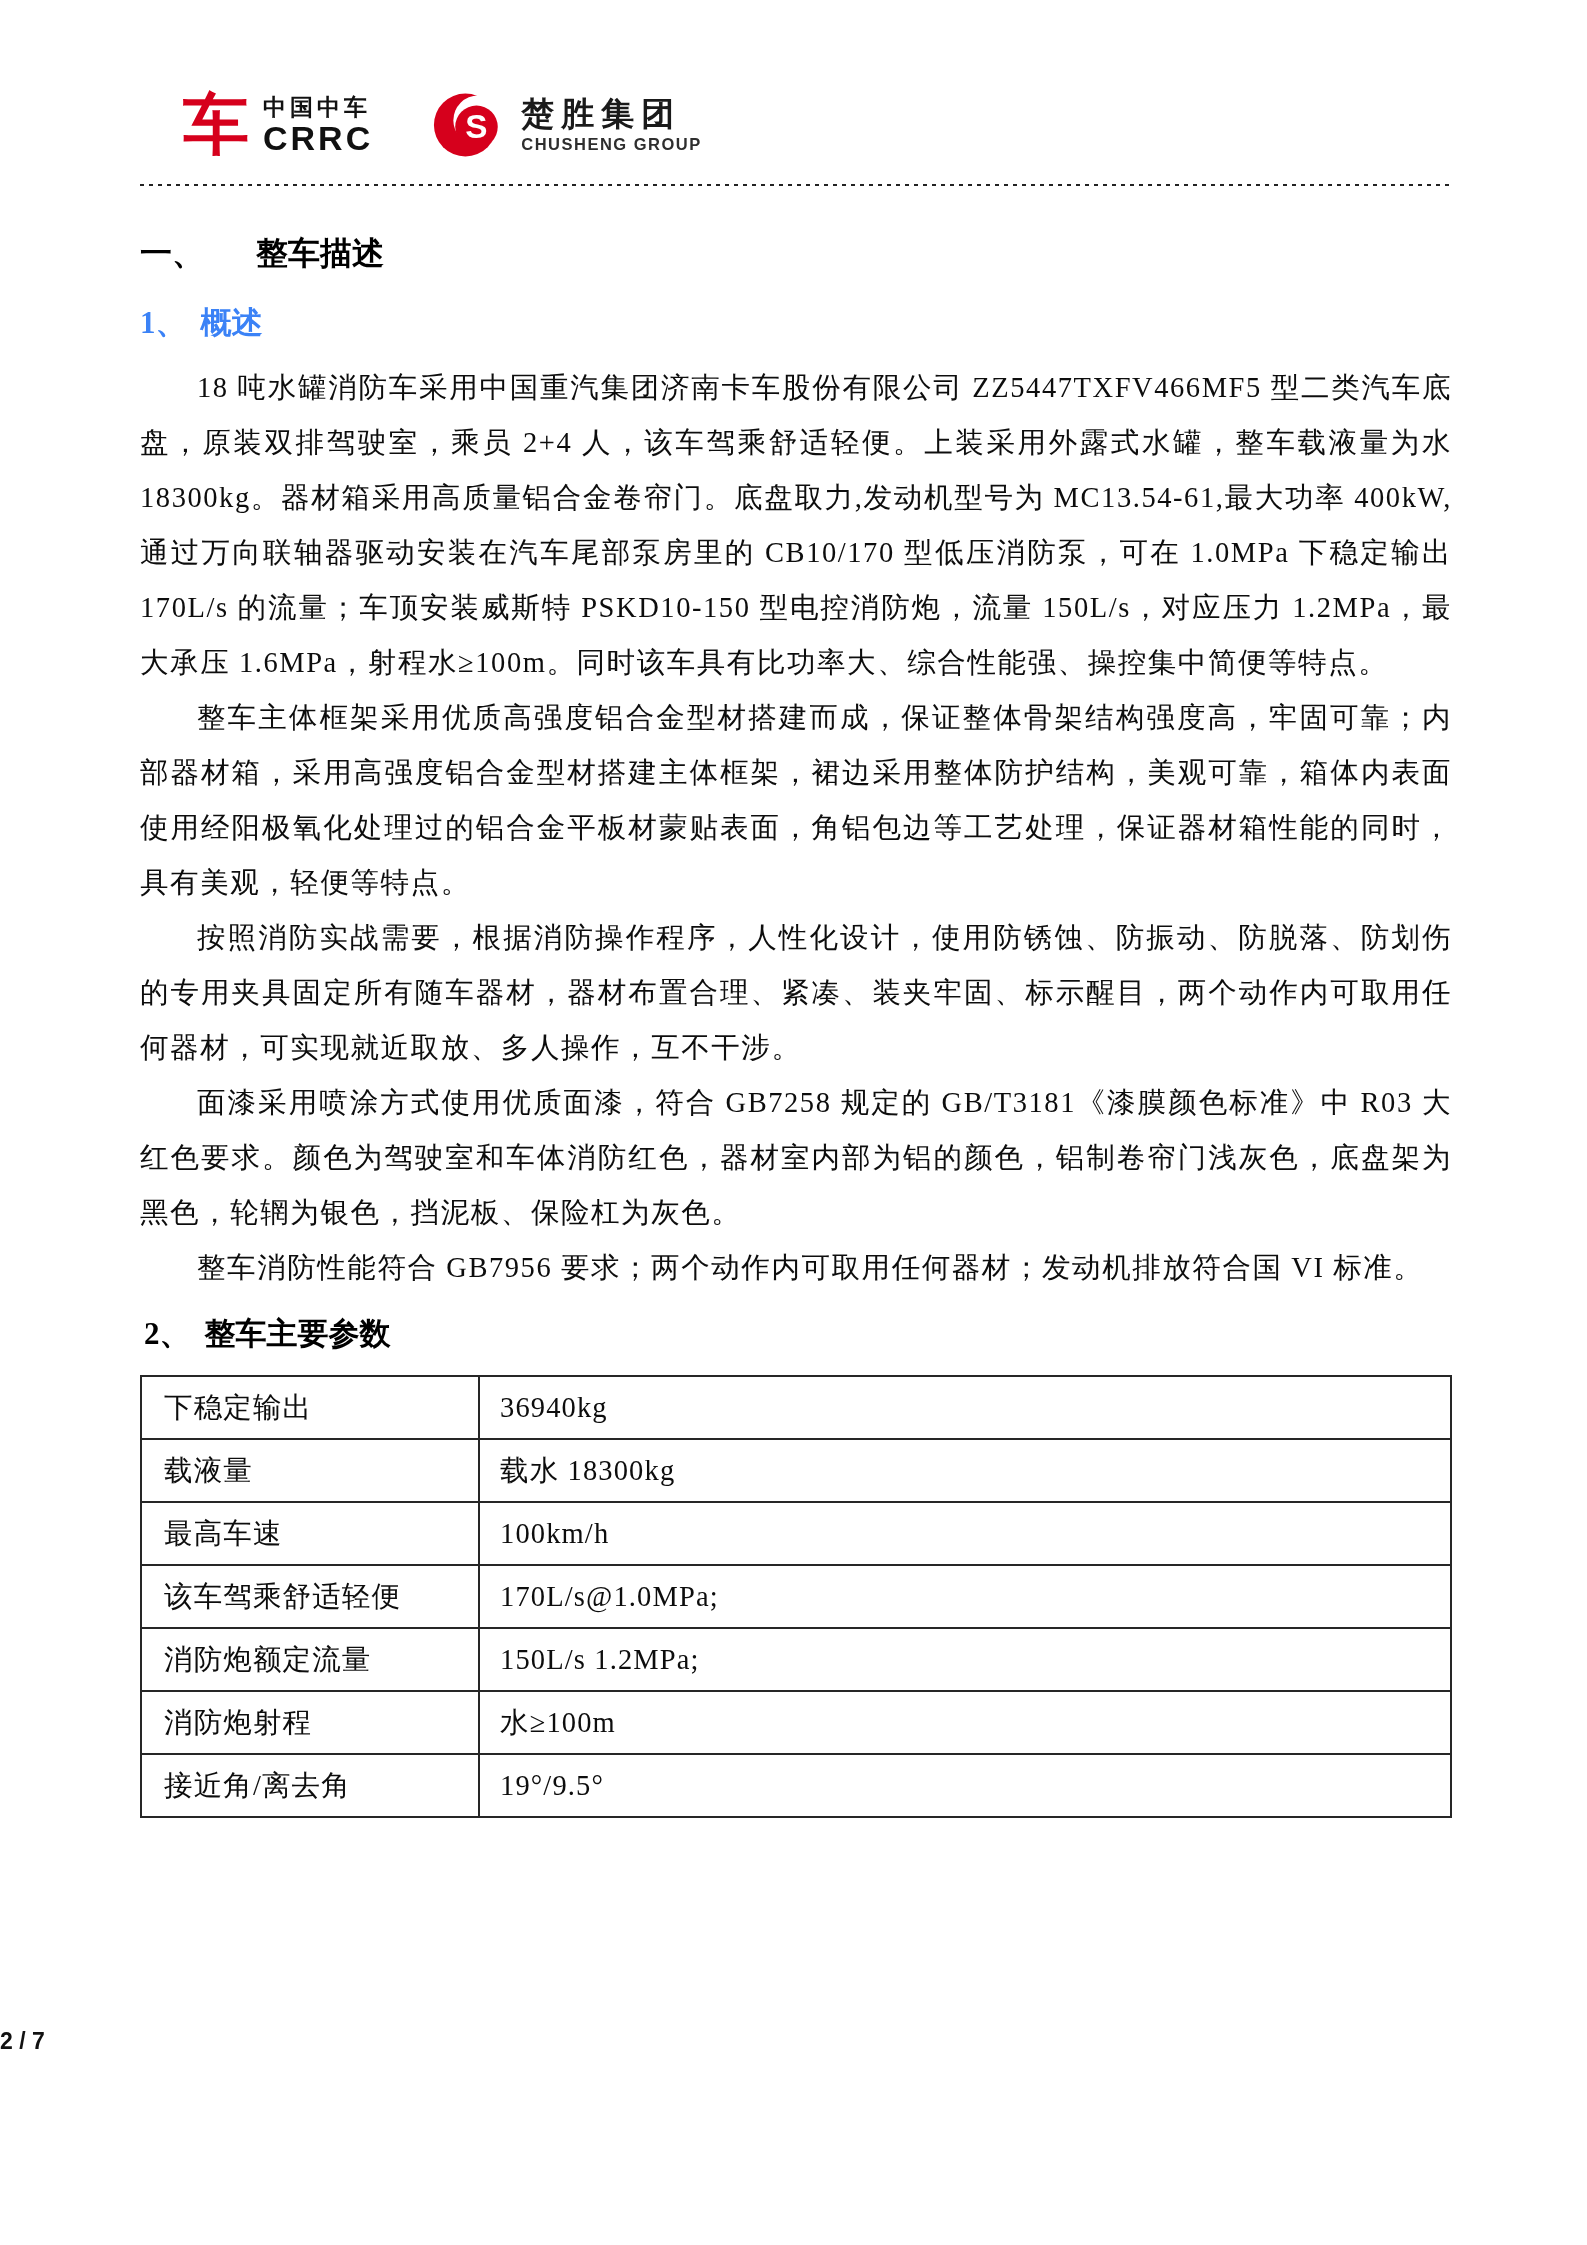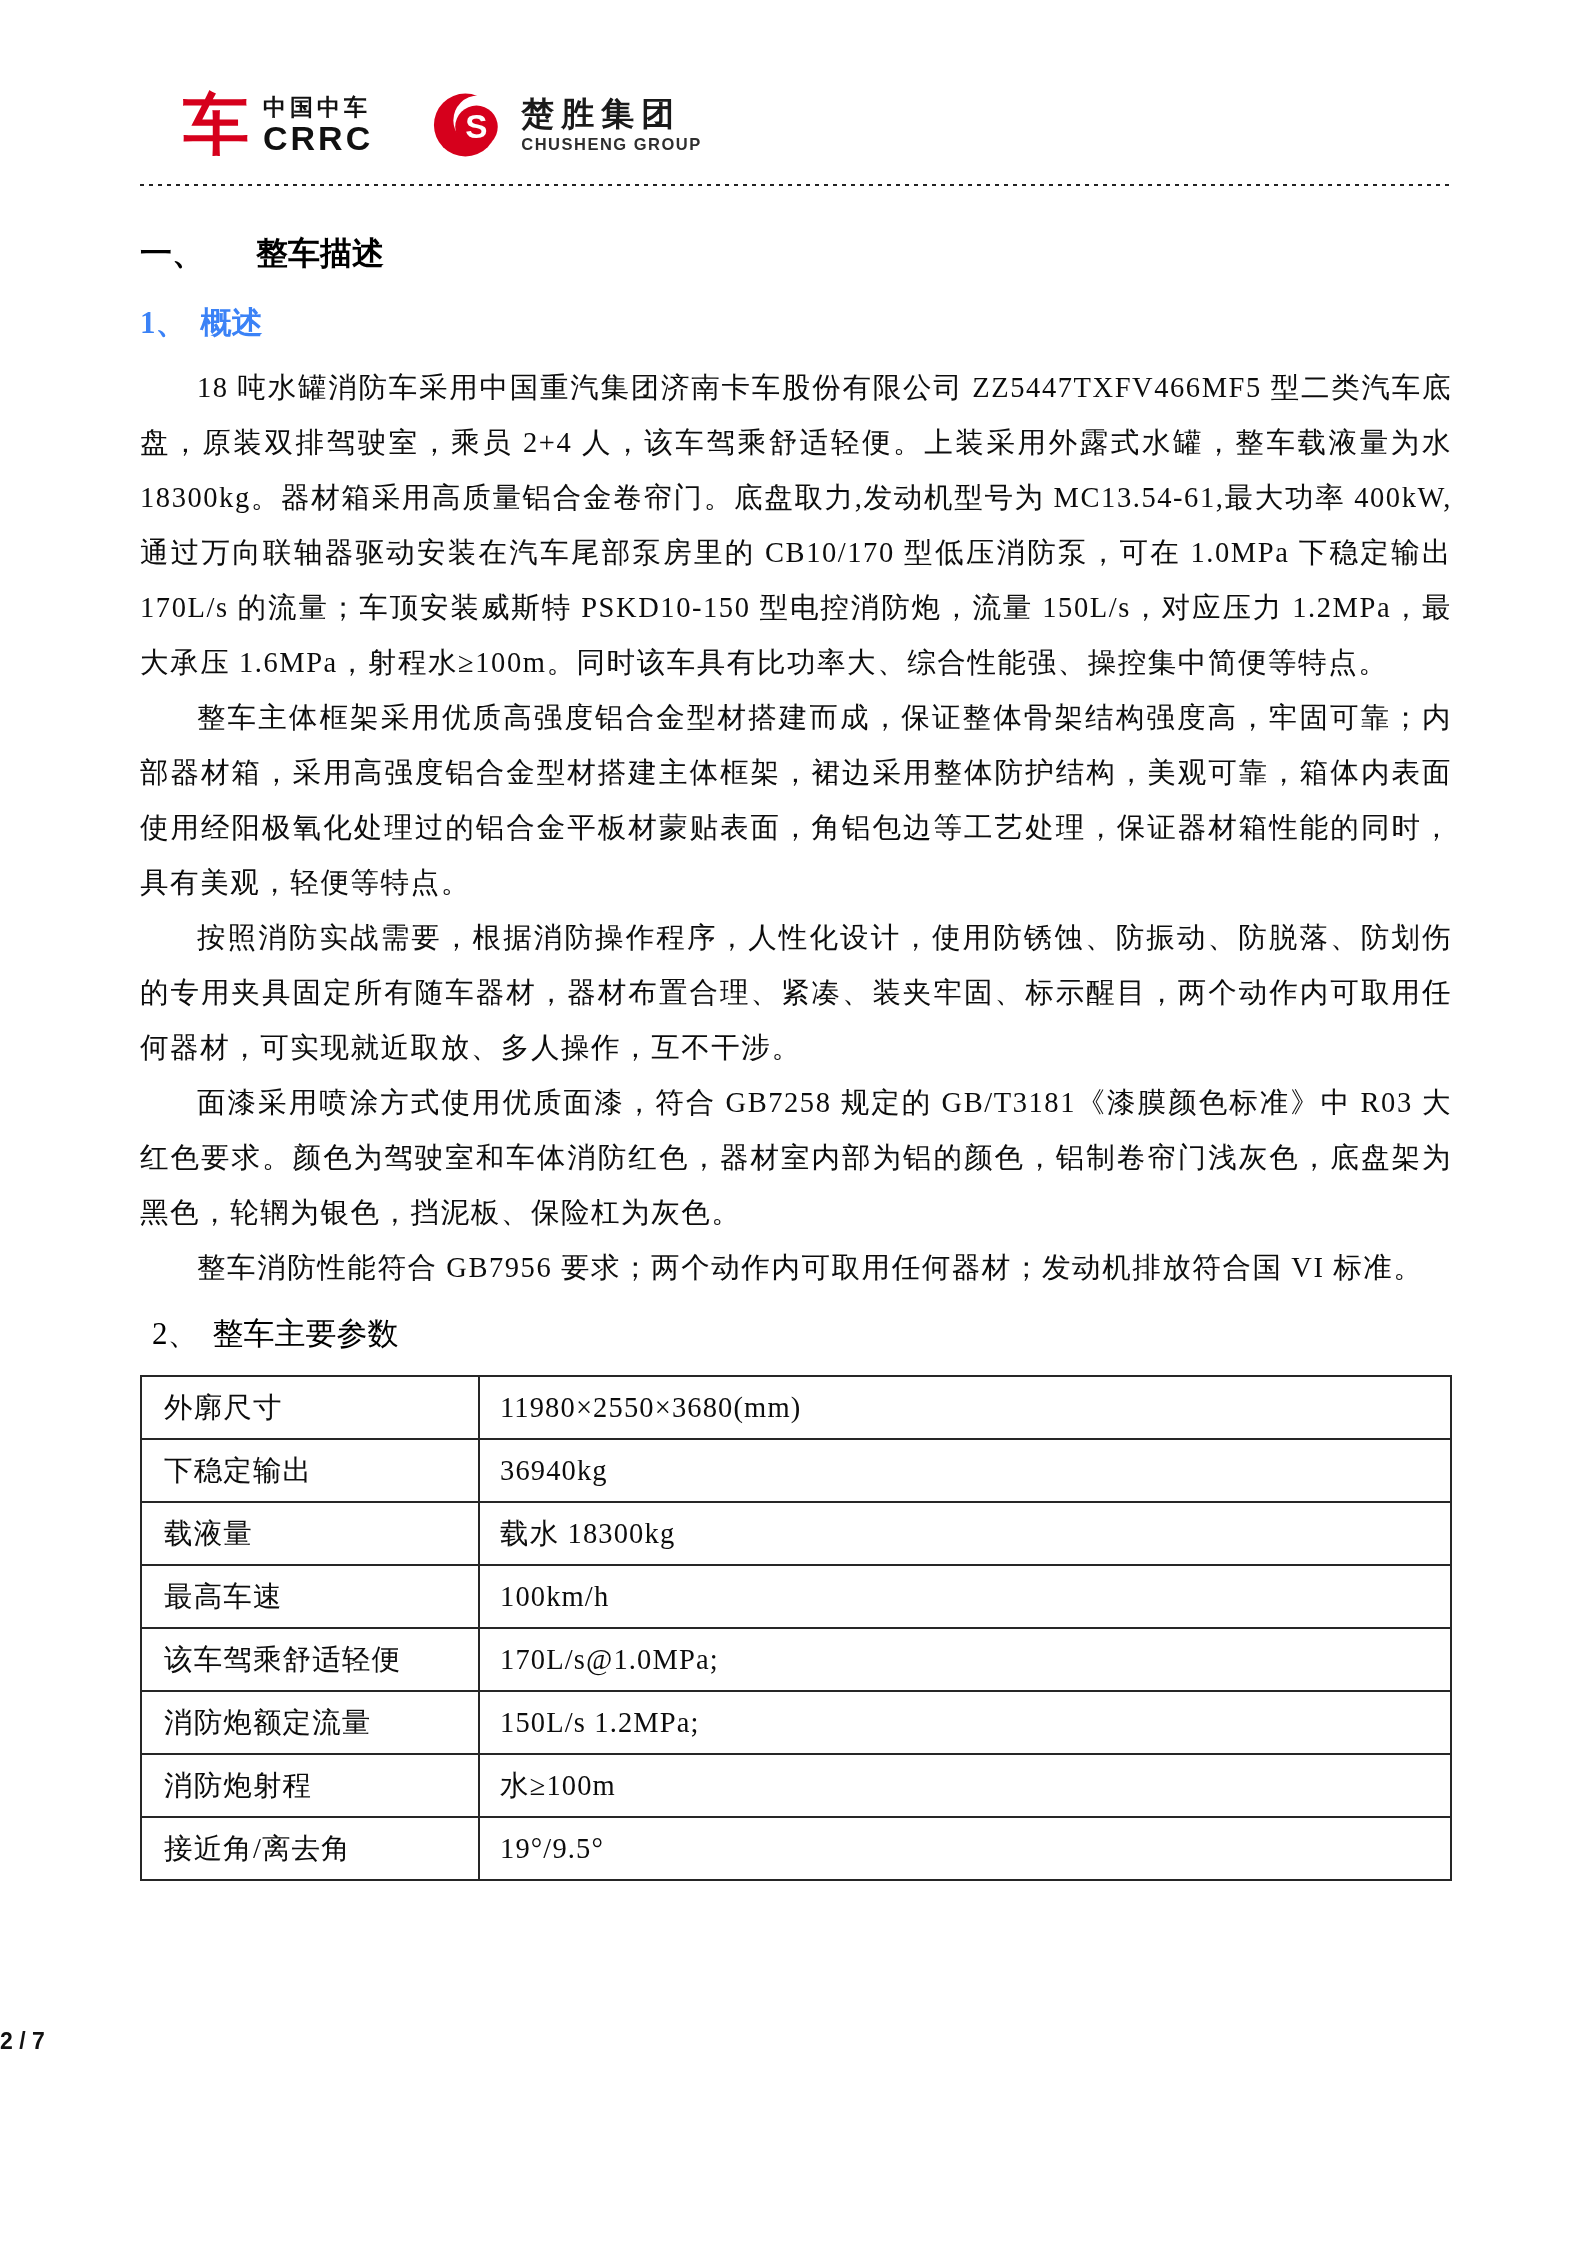--- a/index.html
+++ b/index.html
@@ -53,21 +53,21 @@
   }
   .h1{
     margin:22px 0 0 0;font-size:32px;font-weight:bold;color:#000;
   }
   .h1 .num{margin-right:52px;}
   .h2{
     margin:26px 0 16px 0;font-size:31px;font-weight:bold;color:#3b82f6;
   }
   .h2 .num{margin-right:14px;}
   .h3{
-    margin:18px 0 20px 12px;font-size:31px;font-weight:normal;color:#000;
+    margin:18px 0 20px 4px;font-size:31px;font-weight:bold;color:#000;
   }
   .h3 .num{margin-right:14px;}
   .para{
     margin:0;
     font-size:28.5px;line-height:55px;letter-spacing:0.055em;
     text-align:justify;text-indent:2em;color:#0d0d0d;
   }
   
   .params-table{
     width:100%;border-collapse:collapse;margin-top:8px;
@@ -132,24 +132,20 @@
     <p class="para">面漆采用喷涂方式使用优质面漆，符合 GB7258 规定的 GB/T3181《漆膜颜色标准》中 R03 大红色要求。颜色为驾驶室和车体消防红色，器材室内部为铝的颜色，铝制卷帘门浅灰色，底盘架为黑色，轮辋为银色，挡泥板、保险杠为灰色。</p>
     <p class="para">整车消防性能符合 GB7956 要求；两个动作内可取用任何器材；发动机排放符合国 VI 标准。</p>
 
     <h2 class="h3">
       <span class="num">2、</span><span>整车主要参数</span>
     </h2>
 
     <table class="params-table">
       <tbody>
           <tr>
-            <td class="label-cell">外廓尺寸</td>
-            <td class="value-cell">11980×2550×3680(mm)</td>
-          </tr>
-          <tr>
             <td class="label-cell">下稳定输出</td>
             <td class="value-cell">36940kg</td>
           </tr>
           <tr>
             <td class="label-cell">载液量</td>
             <td class="value-cell">载水 18300kg</td>
           </tr>
           <tr>
             <td class="label-cell">最高车速</td>
             <td class="value-cell">100km/h</td>

